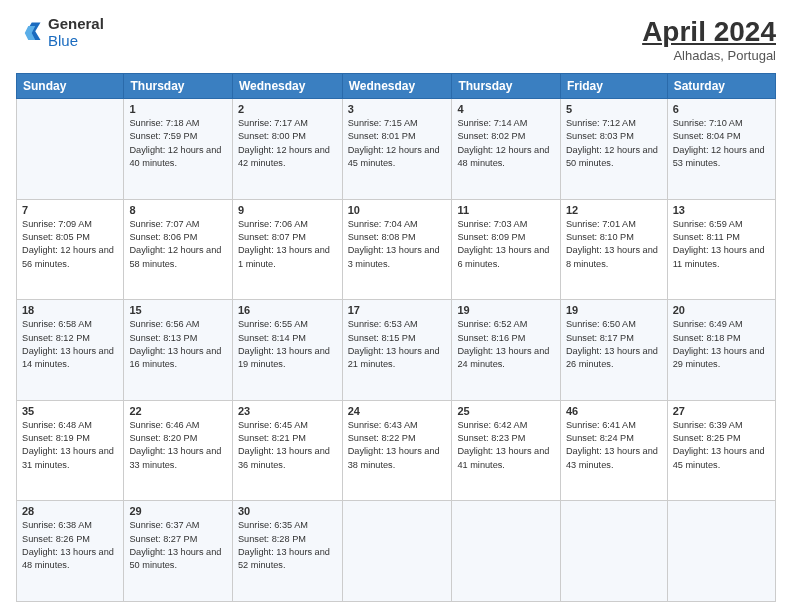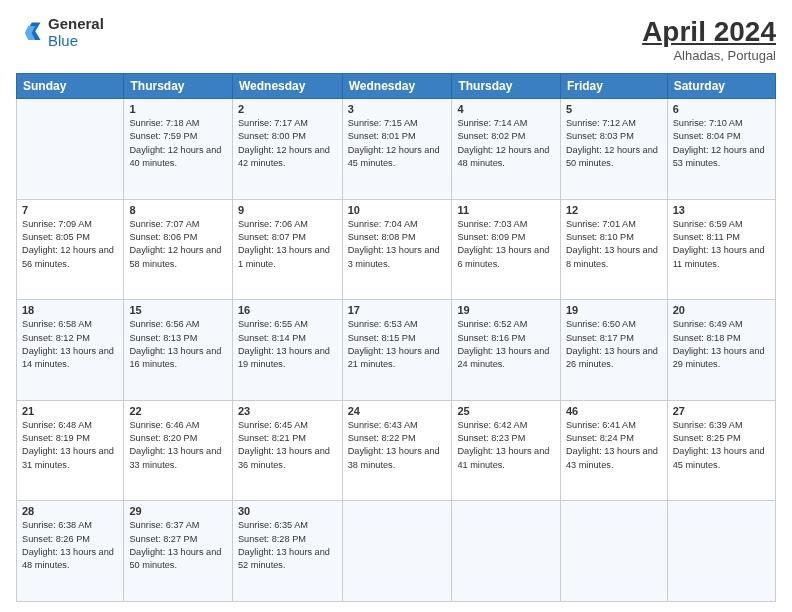--- a/index.html
+++ b/index.html
@@ -216,21 +216,21 @@
             <span class="day-number">19</span>
             <div class="day-info">Sunrise: 6:50 AM<br>Sunset: 8:17 PM<br>Daylight: 13 hours and 26 minutes.</div>
           </td>
           <td>
             <span class="day-number">20</span>
             <div class="day-info">Sunrise: 6:49 AM<br>Sunset: 8:18 PM<br>Daylight: 13 hours and 29 minutes.</div>
           </td>
         </tr>
         <tr>
           <td>
-            <span class="day-number">21</span>
+            <span class="day-number">35</span>
             <div class="day-info">Sunrise: 6:48 AM<br>Sunset: 8:19 PM<br>Daylight: 13 hours and 31 minutes.</div>
           </td>
           <td>
             <span class="day-number">22</span>
             <div class="day-info">Sunrise: 6:46 AM<br>Sunset: 8:20 PM<br>Daylight: 13 hours and 33 minutes.</div>
           </td>
           <td>
             <span class="day-number">23</span>
             <div class="day-info">Sunrise: 6:45 AM<br>Sunset: 8:21 PM<br>Daylight: 13 hours and 36 minutes.</div>
           </td>

